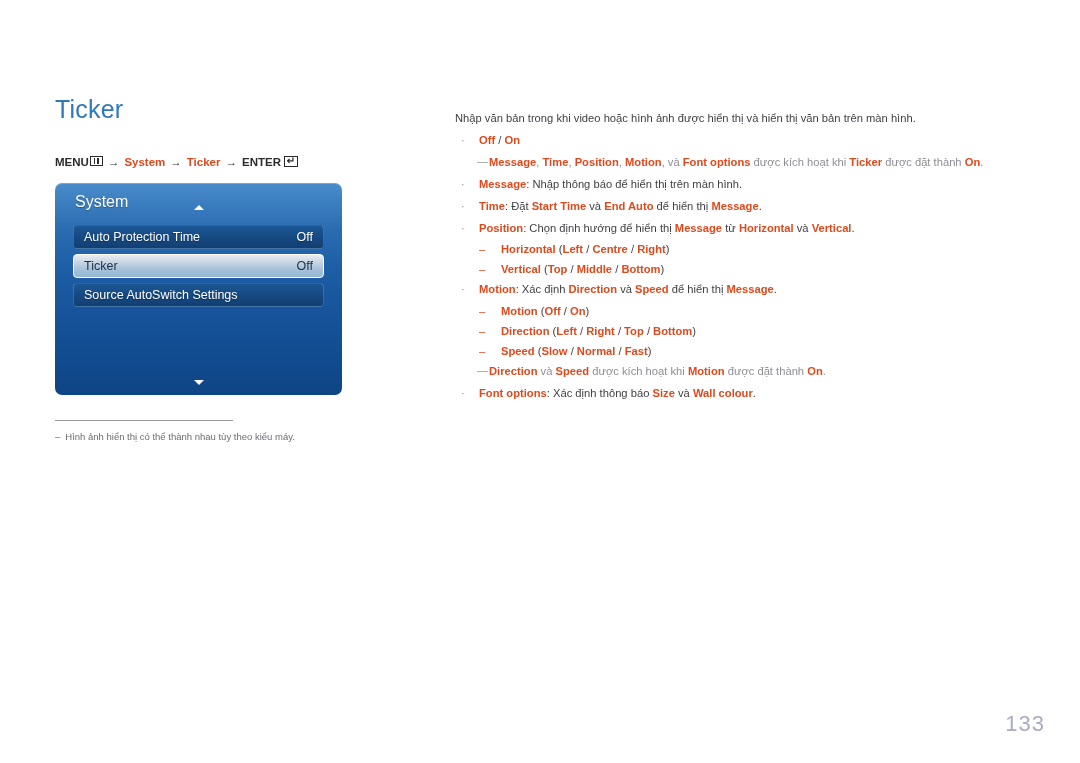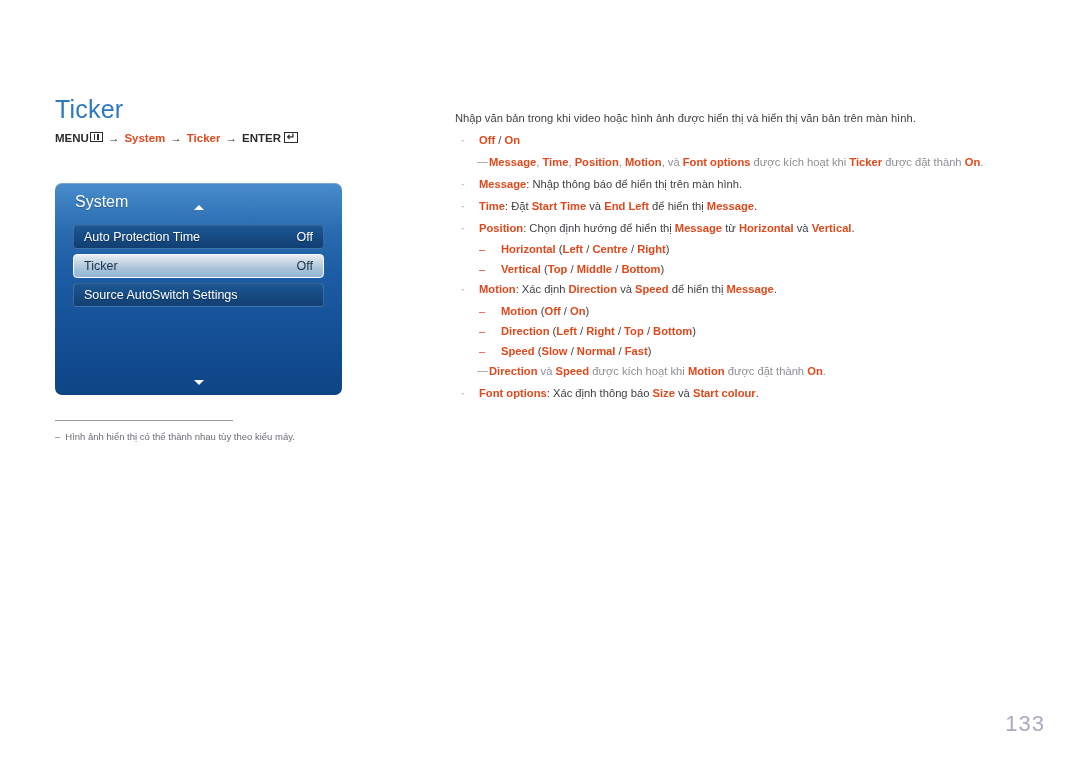--- a/index.html
+++ b/index.html
@@ -25,21 +25,21 @@
   }
   .page-title {
     font-size: 25px;
     color: #2f78bd;
     font-weight: normal;
     letter-spacing: 0.2px;
     margin: 0;
     line-height: 1.1;
   }
   .breadcrumb {
-    margin-top: 8px;
+    margin-top: 32px;
     font-size: 11.5px;
     font-weight: bold;
     color: #2b2b2b;
     white-space: nowrap;
     display: flex;
   }
   .breadcrumb .bc-orange { color: #e0491c; }
   .breadcrumb .arrow {
     color: #2b2b2b;
     margin: 0 5px;
@@ -343,21 +343,21 @@
     <span class="content"><span class="kw">Message</span><span class="plain">, </span><span class="kw">Time</span><span class="plain">, </span><span class="kw">Position</span><span class="plain">, </span><span class="kw">Motion</span><span class="plain">, và </span><span class="kw">Font options</span><span class="plain"> được kích hoạt khi </span><span class="kw">Ticker</span><span class="plain"> được đặt thành </span><span class="kw">On</span><span class="plain">.</span></span>
   </div>
 
   <div class="bullet-row">
     <span class="marker">·</span>
     <span class="content"><span class="kw">Message</span><span class="plain">: Nhập thông báo để hiển thị trên màn hình.</span></span>
   </div>
 
   <div class="bullet-row">
     <span class="marker">·</span>
-    <span class="content"><span class="kw">Time</span><span class="plain">: Đặt </span><span class="kw">Start Time</span><span class="plain"> và </span><span class="kw">End Left</span><span class="plain"> để hiển thị </span><span class="kw">Message</span><span class="plain">.</span></span>
+    <span class="content"><span class="kw">Time</span><span class="plain">: Đặt </span><span class="kw">Start Time</span><span class="plain"> và </span><span class="kw">End Auto</span><span class="plain"> để hiển thị </span><span class="kw">Message</span><span class="plain">.</span></span>
   </div>
 
   <div class="bullet-row">
     <span class="marker">·</span>
     <span class="content"><span class="kw">Position</span><span class="plain">: Chọn định hướng để hiển thị </span><span class="kw">Message</span><span class="plain"> từ </span><span class="kw">Horizontal</span><span class="plain"> và </span><span class="kw">Vertical</span><span class="plain">.</span></span>
   </div>
 
   <div class="sub-row">
     <span class="marker">–</span>
     <span class="content"><span class="kw">Horizontal</span><span class="plain"> (</span><span class="kw">Left</span><span class="plain"> / </span><span class="kw">Centre</span><span class="plain"> / </span><span class="kw">Right</span><span class="plain">)</span></span>
@@ -388,18 +388,18 @@
     <span class="content"><span class="kw">Speed</span><span class="plain"> (</span><span class="kw">Slow</span><span class="plain"> / </span><span class="kw">Normal</span><span class="plain"> / </span><span class="kw">Fast</span><span class="plain">)</span></span>
   </div>
 
   <div class="note-row">
     <span class="marker">—</span>
     <span class="content"><span class="kw">Direction</span><span class="plain"> và </span><span class="kw">Speed</span><span class="plain"> được kích hoạt khi </span><span class="kw">Motion</span><span class="plain"> được đặt thành </span><span class="kw">On</span><span class="plain">.</span></span>
   </div>
 
   <div class="bullet-row">
     <span class="marker">·</span>
-    <span class="content"><span class="kw">Font options</span><span class="plain">: Xác định thông báo </span><span class="kw">Size</span><span class="plain"> và </span><span class="kw">Start colour</span><span class="plain">.</span></span>
+    <span class="content"><span class="kw">Font options</span><span class="plain">: Xác định thông báo </span><span class="kw">Size</span><span class="plain"> và </span><span class="kw">Wall colour</span><span class="plain">.</span></span>
   </div>
 
 </div>
 
 <div class="page-number">133</div>
 
 </body></html>

